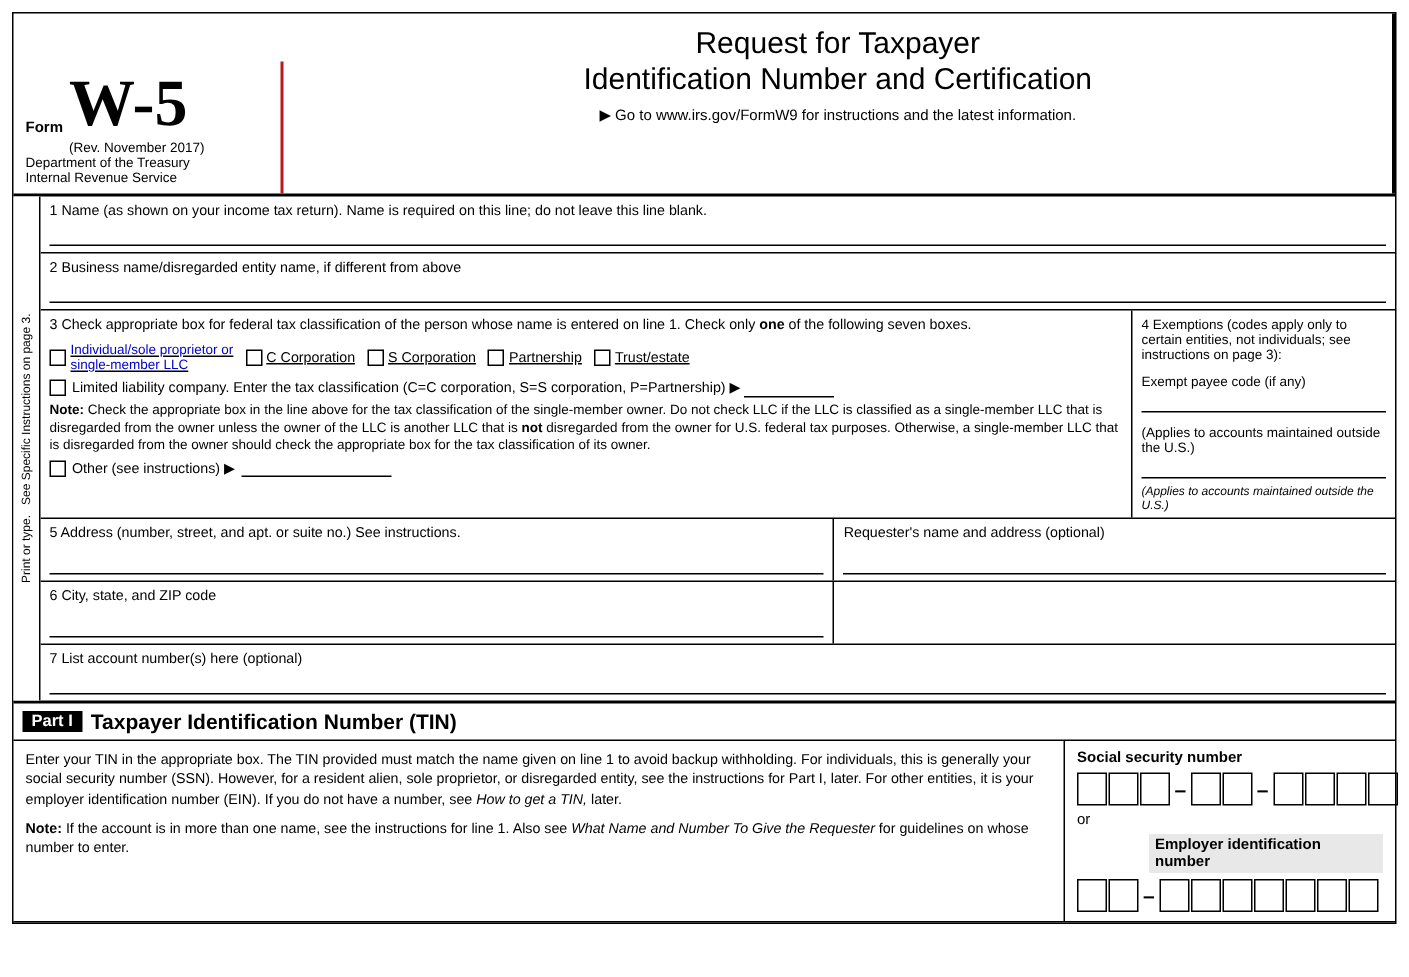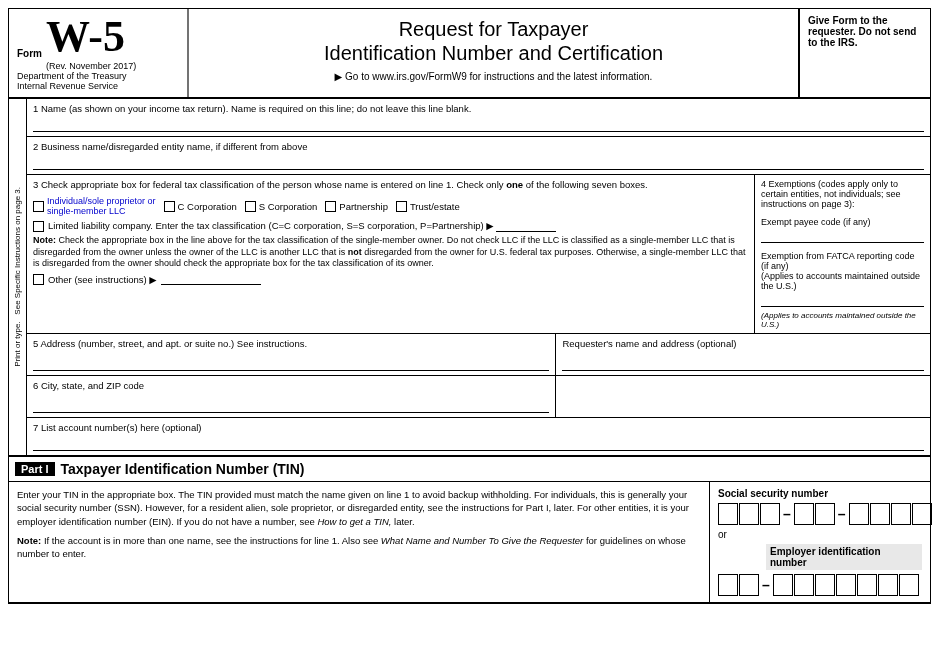--- a/index.html
+++ b/index.html
@@ -15,23 +15,24 @@
       margin: 8px;
       background: #fff;
     }
     
     .header {
       display: flex;
       border-bottom: 2px solid #000;
     }
     .header-left {
       width: 180px;
-      border-right: 2px solid #737373;
+      border-right: 2px solid #b91c1c;
       padding: 6px 8px;
       flex-shrink: 0;
+      margin-top: 32px;
     }
     .header-left .form-label {
       font-size: 10px;
       font-weight: bold;
     }
     .header-left .rev-date {
       font-size: 9px;
       margin-top: 2px;
       padding-left: 29px;
     }
@@ -111,20 +112,21 @@
     .row3-right {
       width: 175px;
       padding: 4px 6px;
       font-size: 9px;
     }
     .checkbox-row {
       display: flex;
       flex-wrap: wrap;
       gap: 8px;
       margin: 4px 0;
+      text-decoration: underline;
     }
     .checkbox-item {
       display: flex;
       align-items: center;
       gap: 3px;
       font-size: 9.5px;
     }
     .checkbox-box {
       width: 11px;
       height: 11px;
@@ -287,21 +289,20 @@
       <div class="dept">Department of the Treasury</div>
       <div class="dept">Internal Revenue Service</div>
     </div>
     <div class="header-center">
       <div class="main-title">
         <div>Request for Taxpayer</div>
         <div>Identification Number and Certification</div>
       </div>
       <div class="irs-url">▶ Go to www.irs.gov/FormW9 for instructions and the latest information.</div>
     </div>
-    <div class="header-right">Give Form to the requester. Do not send to the IRS.</div>
   </div>
 
   <div class="form-body">
 
     <div class="sidebar-label">
       <div class="sidebar-text">
         <span>Print or type.</span>&nbsp;&nbsp;&nbsp;<span>See Specific Instructions on page 3.</span>
       </div>
     </div>
 
@@ -373,21 +374,20 @@
           </div>
         </div>
 
         <div class="row3-right">
           <div style="font-size:9px;">4  Exemptions (codes apply only to certain entities, not individuals; see instructions on page 3):</div>
           <div style="margin-top:8px;">
             <div style="font-size:9px;">Exempt payee code (if any)</div>
             <div class="exempt-line"></div>
           </div>
           <div style="margin-top:8px;">
-            <div style="font-size:9px;">Exemption from FATCA reporting code (if any)</div>
             <div style="font-size:9px;">(Applies to accounts maintained outside the U.S.)</div>
             <div class="exempt-line"></div>
           </div>
           <div class="italic-note" style="margin-top:4px;">
             <span>(Applies to accounts maintained outside the U.S.)</span>
           </div>
         </div>
       </div>
 
       <div class="addr-container">

